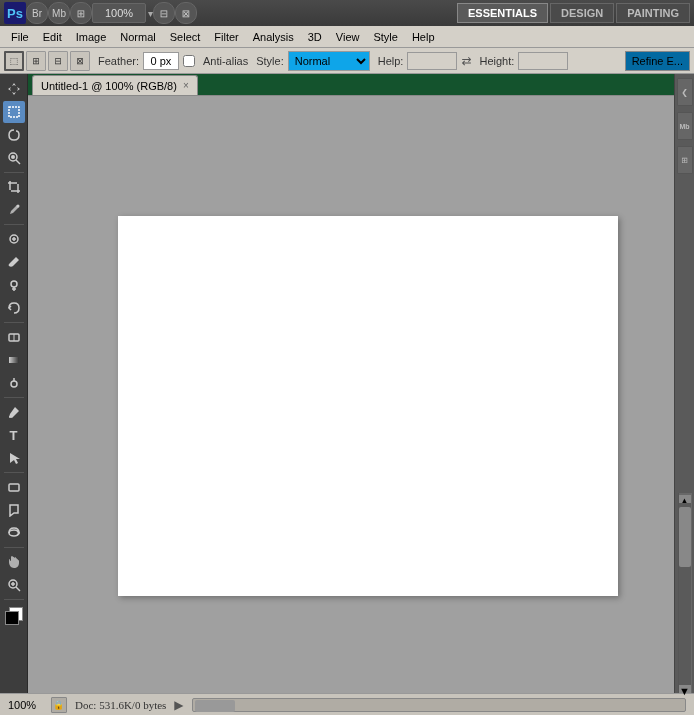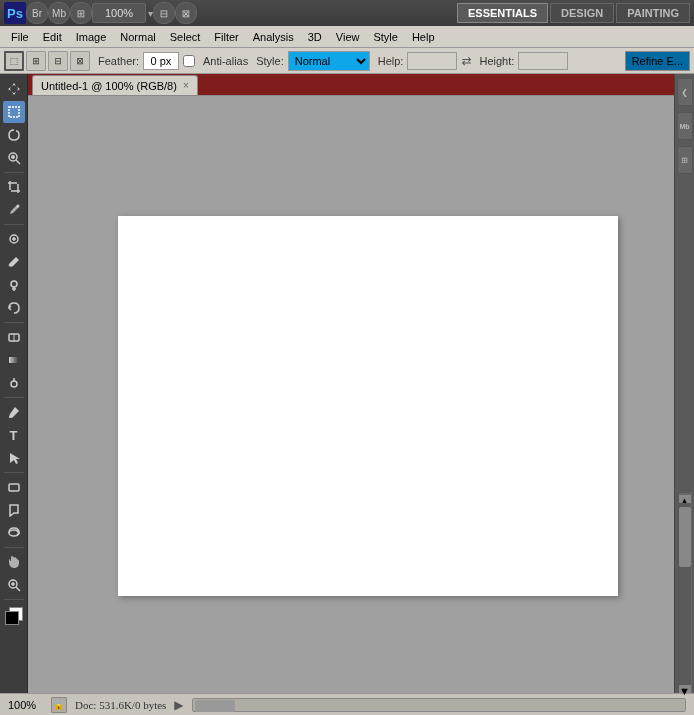--- a/index.html
+++ b/index.html
@@ -109,21 +109,21 @@
     .tool-btn.active { background: #5a8bc2; color: #fff; }
     .tool-separator { width: 20px; height: 1px; background: #555; margin: 2px 0; }
 
     
     #canvas-area {
       flex: 1; display: flex; flex-direction: column; overflow: hidden;
     }
 
     
     #tab-bar {
-      height: 22px; background: #7f1d1d; display: flex; align-items: flex-end;
+      height: 22px; background: #14532d; display: flex; align-items: flex-end;
       padding-left: 4px; border-bottom: 1px solid #888;
     }
     .canvas-tab {
       height: 20px; padding: 0 8px; background: #d4d0c8;
       border: 1px solid #888; border-bottom: none;
       font-size: 11px; display: flex; align-items: center; gap: 4px;
       cursor: pointer; border-radius: 3px 3px 0 0;
     }
     .tab-close {
       font-size: 10px; color: #666; cursor: pointer; margin-left: 2px;

